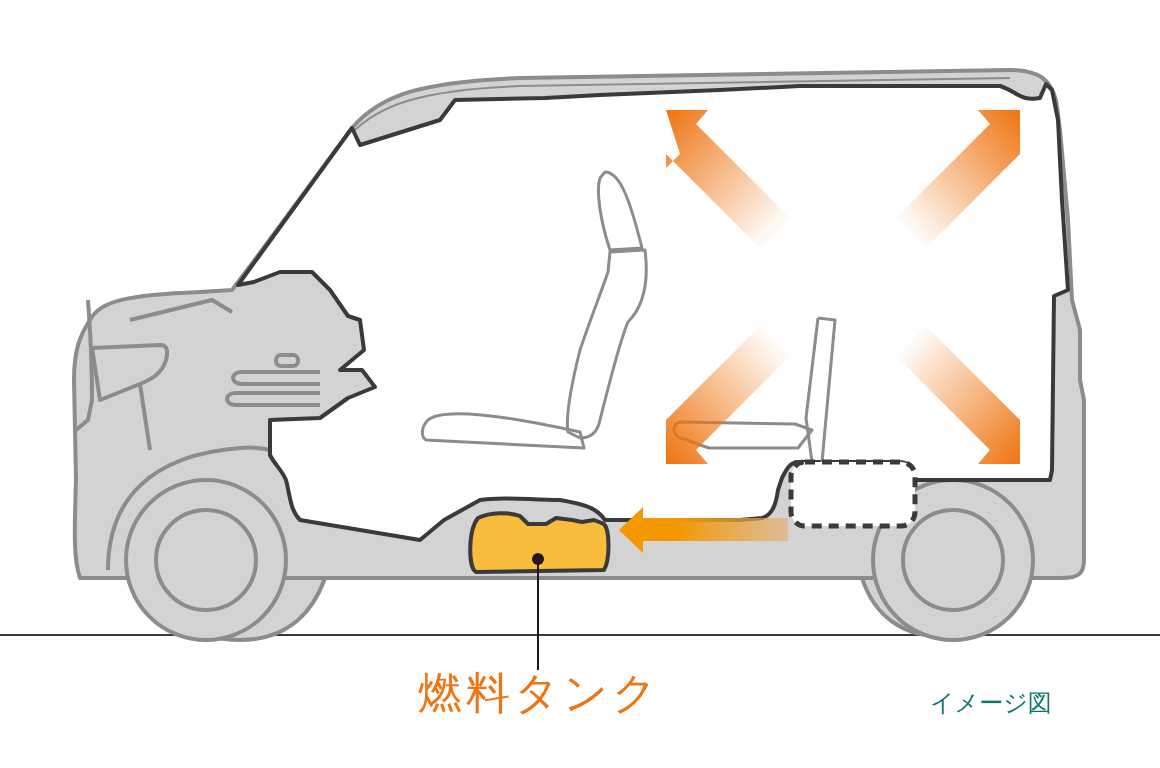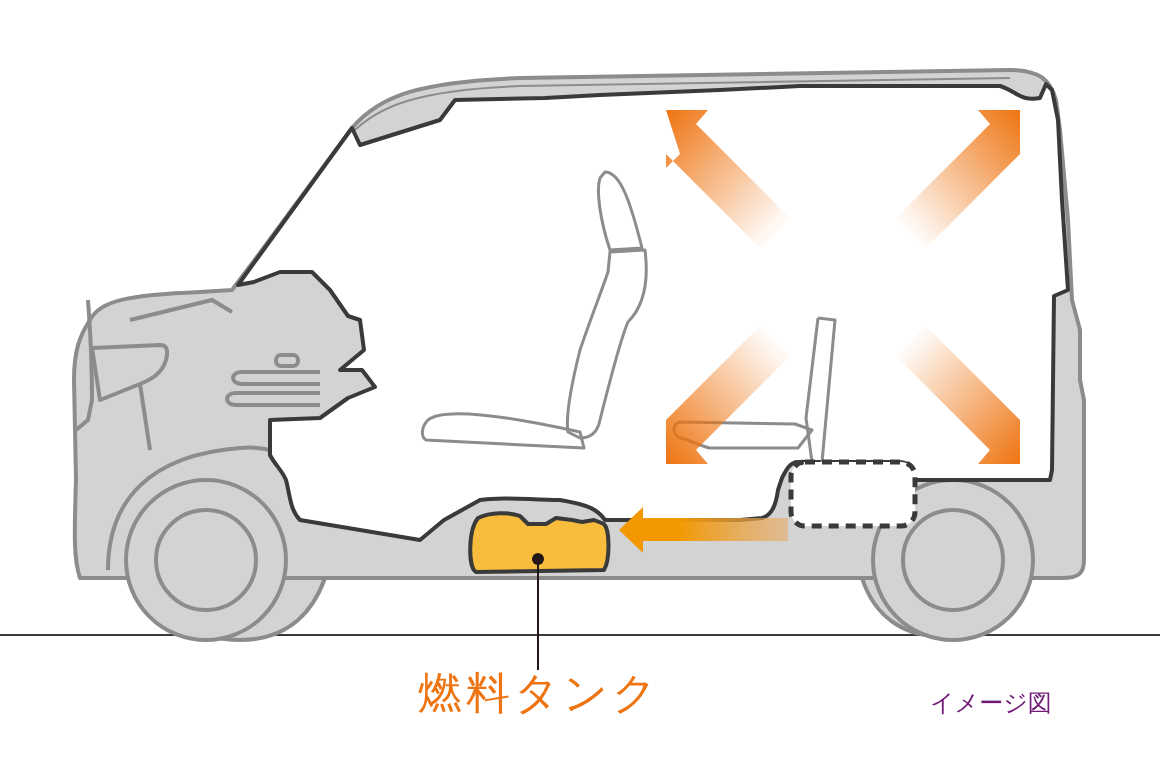--- a/index.html
+++ b/index.html
@@ -2,21 +2,21 @@
 <html><head>
 <meta charset="utf-8">
 <style>
   html, body { margin:0; padding:0; background:#ffffff; }
   body { width:1160px; height:768px; position:relative; overflow:hidden;
          font-family:"DejaVu Sans", sans-serif; }
   #stage { position:absolute; left:0; top:0; width:1160px; height:768px; }
   .label-tank { position:absolute; left:418px; top:668px; font-size:44px;
                 letter-spacing:4px; line-height:50px; white-space:nowrap; }
   .label-image { position:absolute; left:930px; top:688px; font-size:24px;
-                 line-height:30px; color:#701a75; white-space:nowrap; }
+                 line-height:30px; color:#0f766e; white-space:nowrap; }
 </style>
 </head>
 <body>
 
 <div id="stage">
 <svg width="1160" height="768" viewBox="0 0 1160 768" xmlns="http://www.w3.org/2000/svg">
   <defs>
     <linearGradient id="gTL" x1="1" y1="1" x2="0" y2="0">
       <stop offset="0" stop-color="#ee7411" stop-opacity="0"></stop>
       <stop offset="0.15" stop-color="#ee7411" stop-opacity="0.05"></stop>

